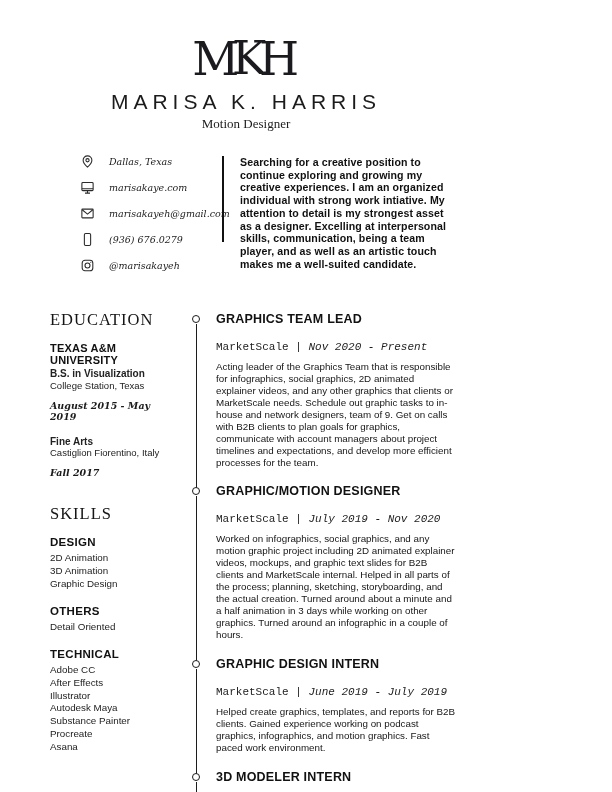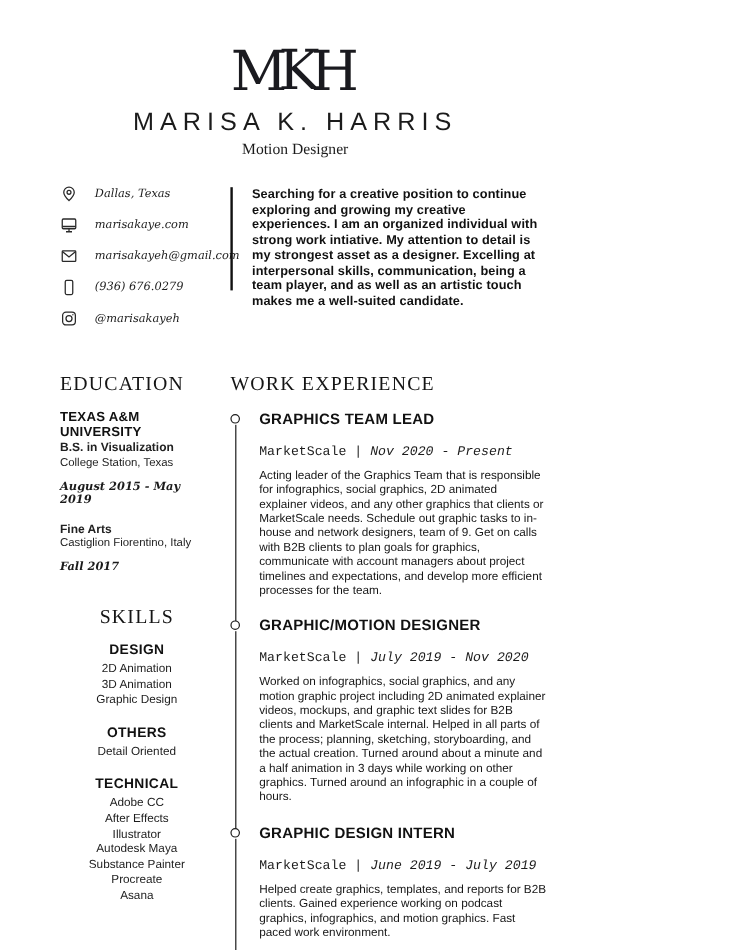--- a/index.html
+++ b/index.html
@@ -20,21 +20,21 @@
   .name{
     font-family:Liberation Sans, sans-serif;font-size:21px;letter-spacing:5px;
     color:#1b1b1b;margin-top:8px;
   }
   .role{
     font-family:"Liberation Serif",serif;font-size:13px;
     margin-top:2px;color:#1b1b1b;
   }
 
   
-  .intro-row{display:flex;margin-top:22px;padding:0 36px 0 50px;}
+  .intro-row{display:flex;margin-top:22px;padding:0 36px 0 80px;}
   .contact{width:140px;flex:none;}
   .contact-item{display:flex;align-items:center;margin-bottom:11px;}
   .contact-item .ico{width:15px;height:15px;flex:none;margin-right:14px;color:#2a2a2a;}
   .contact-item .ico svg{width:15px;height:15px;display:block;}
   .contact-item .txt{
     font-family:"DejaVu Serif","Liberation Serif",serif;font-style:italic;
     font-size:9.5px;color:#1b1b1b;white-space:nowrap;
   }
   .vdivider{width:2px;background:#111;flex:none;margin:2px 16px 0 2px;height:86px;}
   .summary{
@@ -55,21 +55,21 @@
 
   
   .edu-entry{margin-bottom:14px;}
   .edu-school{font-size:11px;font-weight:bold;letter-spacing:0.2px;line-height:1.1;color:#111;}
   .edu-degree{font-size:10px;font-weight:bold;color:#222;margin-top:2px;line-height:1.15;}
   .edu-loc{font-size:9.5px;color:#222;line-height:1.15;margin-top:1px;}
   .edu-dates{
     font-family:"DejaVu Serif","Liberation Serif",serif;font-style:italic;font-weight:bold;
     font-size:9.5px;color:#1b1b1b;margin-top:8px;
   }
-  .skills-block{margin-top:26px;text-align:center;}
+  .skills-block{margin-top:26px;}
   .skill-group{margin-bottom:14px;}
   .skill-title{font-size:11.5px;font-weight:bold;letter-spacing:0.3px;color:#111;margin-bottom:4px;}
   .skill-item{font-size:9.8px;color:#1c1c1c;line-height:1.32;}
 
   
   .jobs{margin-top:2px;}
   .job{position:relative;padding-left:24px;padding-bottom:16px;}
   .job::before{
     content:'';position:absolute;left:0;top:3px;width:6px;height:6px;
     border:1.5px solid #1c1c1c;border-radius:50%;background:#fff;z-index:2;
@@ -188,21 +188,20 @@
           <div class="skill-item">Illustrator</div>
           <div class="skill-item">Autodesk Maya</div>
           <div class="skill-item">Substance Painter</div>
           <div class="skill-item">Procreate</div>
           <div class="skill-item">Asana</div>
         </div>
       </div>
     </div>
 
     <div class="right-col">
-      <div class="section-head">WORK EXPERIENCE</div>
 
       <div class="jobs">
 
         <div class="job">
           <div class="job-title">GRAPHICS TEAM LEAD</div>
           <div class="job-meta"><span>MarketScale</span> <span>|</span> <span class="dates">Nov 2020 - Present</span></div>
           <div class="job-desc">Acting leader of the Graphics Team that is responsible for infographics, social graphics, 2D animated explainer videos, and any other graphics that clients or MarketScale needs. Schedule out graphic tasks to in-house and network designers, team of 9. Get on calls with B2B clients to plan goals for graphics, communicate with account managers about project timelines and expectations, and develop more efficient processes for the team.</div>
         </div>
 
         <div class="job">

